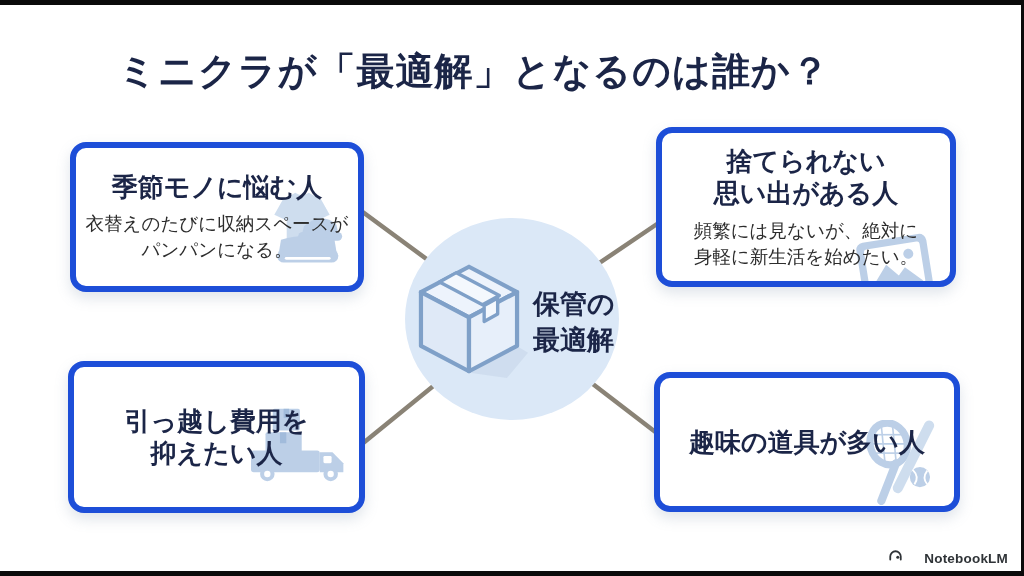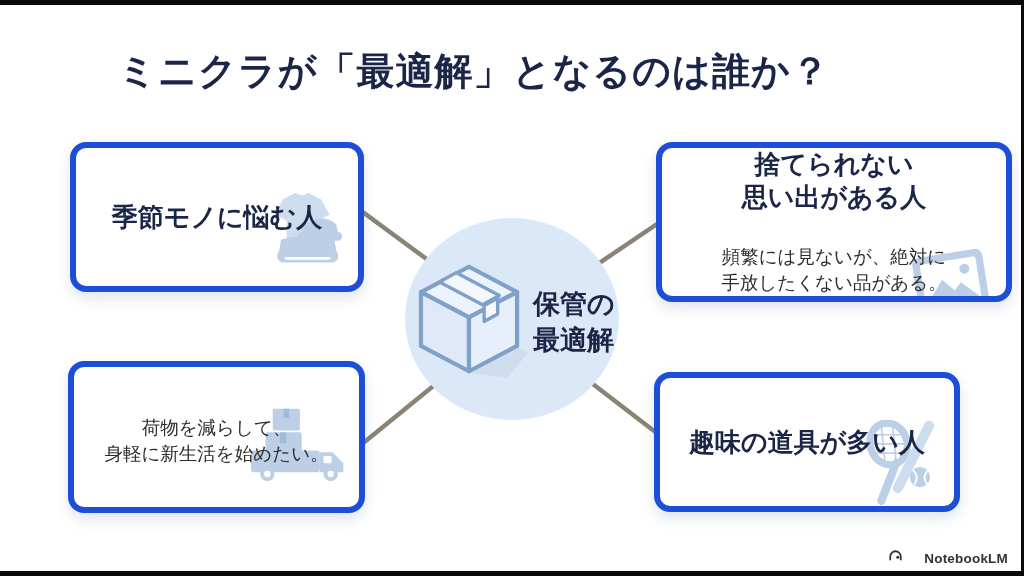--- a/index.html
+++ b/index.html
@@ -39,21 +39,21 @@
     box-shadow: 0 6px 14px rgba(110,130,160,0.22);
     z-index: 1;
     display: flex;
     flex-direction: column;
     align-items: center;
     justify-content: center;
     overflow: hidden;
     text-align: center;
   }
   .card-tl { left: 70px;  top: 142px; width: 294px; height: 150px; }
-  .card-tr { left: 656px; top: 142px; width: 356px; height: 160px; justify-content: space-between; }
+  .card-tr { left: 656px; top: 127px; width: 300px; height: 160px; }
   .card-bl { left: 68px;  top: 361px; width: 297px; height: 152px; }
   .card-br { left: 654px; top: 372px; width: 306px; height: 140px; }
 
   .card-title {
     font-size: 26px;
     font-weight: 800;
     color: #1b2547;
     line-height: 1.25;
     white-space: pre-line;
     position: relative;
@@ -141,37 +141,39 @@
       <g fill="#b9cde6">
         <path d="M52,38 Q70,22 86,36 L88,46 L50,46 Z"></path>
         <rect x="46" y="44" width="46" height="9" rx="4.5"></rect>
         <path d="M28,52 Q55,44 84,52 L86,64 L26,64 Z"></path>
         <rect x="24" y="62" width="64" height="14" rx="7"></rect>
       </g>
       <rect x="32" y="70" width="48" height="3" rx="1.5" fill="#ffffff"></rect>
     </svg>
   </span>
   <div class="card-title">季節モノに悩む人</div>
+  <div class="card-body">衣替えのたびに収納スペースが
+パンパンになる。</div>
 </div>
 
 <div class="card card-tr">
   <span class="card-icon icon-photo">
     <svg width="92" height="78" viewBox="0 0 100 86">
       <g transform="rotate(-9 50 43)">
         <rect x="12" y="10" width="78" height="62" rx="8" fill="#b9cde6"></rect>
         <rect x="20" y="18" width="62" height="46" rx="3" fill="#ffffff"></rect>
         <circle cx="68" cy="30" r="5.5" fill="#b9cde6"></circle>
         <path d="M22,62 L42,38 L54,52 L62,44 L80,62 Z" fill="#b9cde6"></path>
       </g>
     </svg>
   </span>
   <div class="card-title">捨てられない
 思い出がある人</div>
   <div class="card-body">頻繁には見ないが、絶対に
-手放したくない品がある。</div>
+身軽に新生活を始めたい。</div>
 </div>
 
 <div class="card card-bl">
   <span class="card-icon icon-truck">
     <svg width="100" height="86" viewBox="0 0 110 95">
       <g fill="#b9cde6">
         <rect x="26" y="2" width="30" height="24" rx="2"></rect>
         <rect x="18" y="28" width="40" height="28" rx="2"></rect>
         <rect x="2" y="48" width="76" height="24" rx="3"></rect>
         <path d="M78,50 h14 l12,12 v10 h-26 z"></path>
@@ -180,22 +182,22 @@
       </g>
       <g fill="#9db8da">
         <rect x="38" y="2" width="6" height="10"></rect>
         <rect x="34" y="28" width="7" height="12"></rect>
       </g>
       <circle cx="20" cy="74" r="3.5" fill="#ffffff"></circle>
       <circle cx="90" cy="74" r="3.5" fill="#ffffff"></circle>
       <rect x="82" y="54" width="9" height="8" rx="1.5" fill="#ffffff"></rect>
     </svg>
   </span>
-  <div class="card-body">荷物を減らして、
-身軽に新生活を始めたい。</div>
+  <div class="card-title">引っ越し費用を
+抑えたい人</div>
 </div>
 
 <div class="card card-br">
   <span class="card-icon icon-sports">
     <svg width="92" height="92" viewBox="0 0 100 100">
       <g stroke="#b9cde6" fill="none">
         <ellipse cx="42" cy="26" rx="20" ry="23" stroke-width="8" transform="rotate(-18 42 26)"></ellipse>
         <g stroke-width="1.8">
           <line x1="26" y1="16" x2="58" y2="16"></line>
           <line x1="24" y1="26" x2="60" y2="26"></line>

